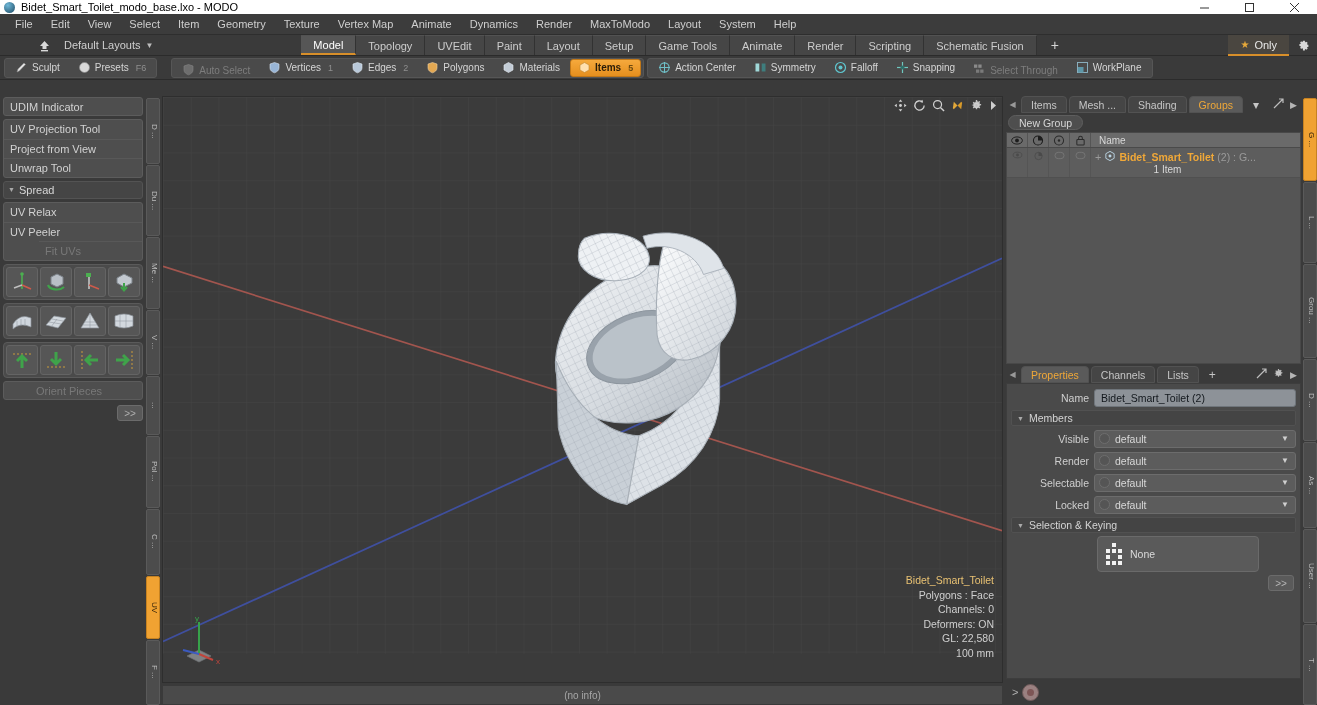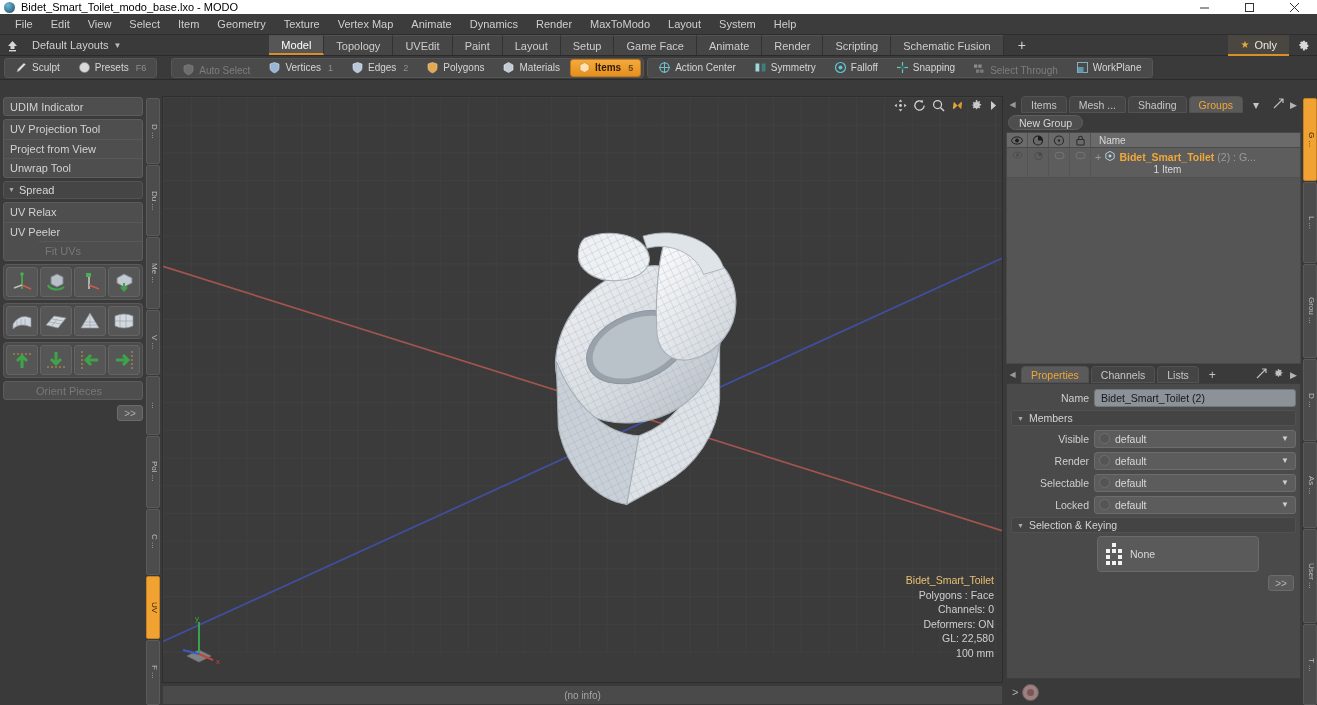--- a/index.html
+++ b/index.html
@@ -34,21 +34,21 @@
   
   .menubar {
     height: 21px; background: #3c3c3c; display: flex; align-items: center;
     border-bottom: 1px solid #2e2e2e; padding-left: 6px;
   }
   .menu-item { padding: 0 9px; color: #cfcfcf; font-size: 11px; line-height: 21px; white-space: nowrap; }
 
   
   .layoutbar {
     height: 21px; background: #3a3a3a; display: flex; align-items: stretch;
-    border-bottom: 1px solid #2b2b2b; position: relative;
+    border-bottom: 1px solid #2b2b2b; position: relative; padding-left: 32px;
   }
   .home-icon { width: 24px; display: flex; align-items: center; justify-content: center; }
   .default-layouts {
     display: flex; align-items: center; padding: 0 8px; color: #cfcfcf; font-size: 11px;
   }
   .caret-dn { margin-left: 5px; font-size: 8px; color: #bdbdbd; }
   .layout-tabs { display: flex; align-items: stretch; margin-left: 140px; }
   .ltab {
     padding: 0 12px; display: flex; align-items: center; font-size: 11px;
     color: #cdcdcd; background: #464646; border-right: 1px solid #323232;
@@ -274,21 +274,21 @@
     <span>Default Layouts</span>
     <span class="caret-dn">▼</span>
   </div>
   <div class="layout-tabs">
     <div class="ltab active">Model</div>
     <div class="ltab">Topology</div>
     <div class="ltab">UVEdit</div>
     <div class="ltab">Paint</div>
     <div class="ltab">Layout</div>
     <div class="ltab">Setup</div>
-    <div class="ltab">Game Face</div>
+    <div class="ltab">Game Tools</div>
     <div class="ltab">Animate</div>
     <div class="ltab">Render</div>
     <div class="ltab">Scripting</div>
     <div class="ltab">Schematic Fusion</div>
     <div class="ltab plus">+</div>
   </div>
   <div class="layout-right">
     <div class="only-btn">
       <span class="star">★</span>
       <span>Only</span>

